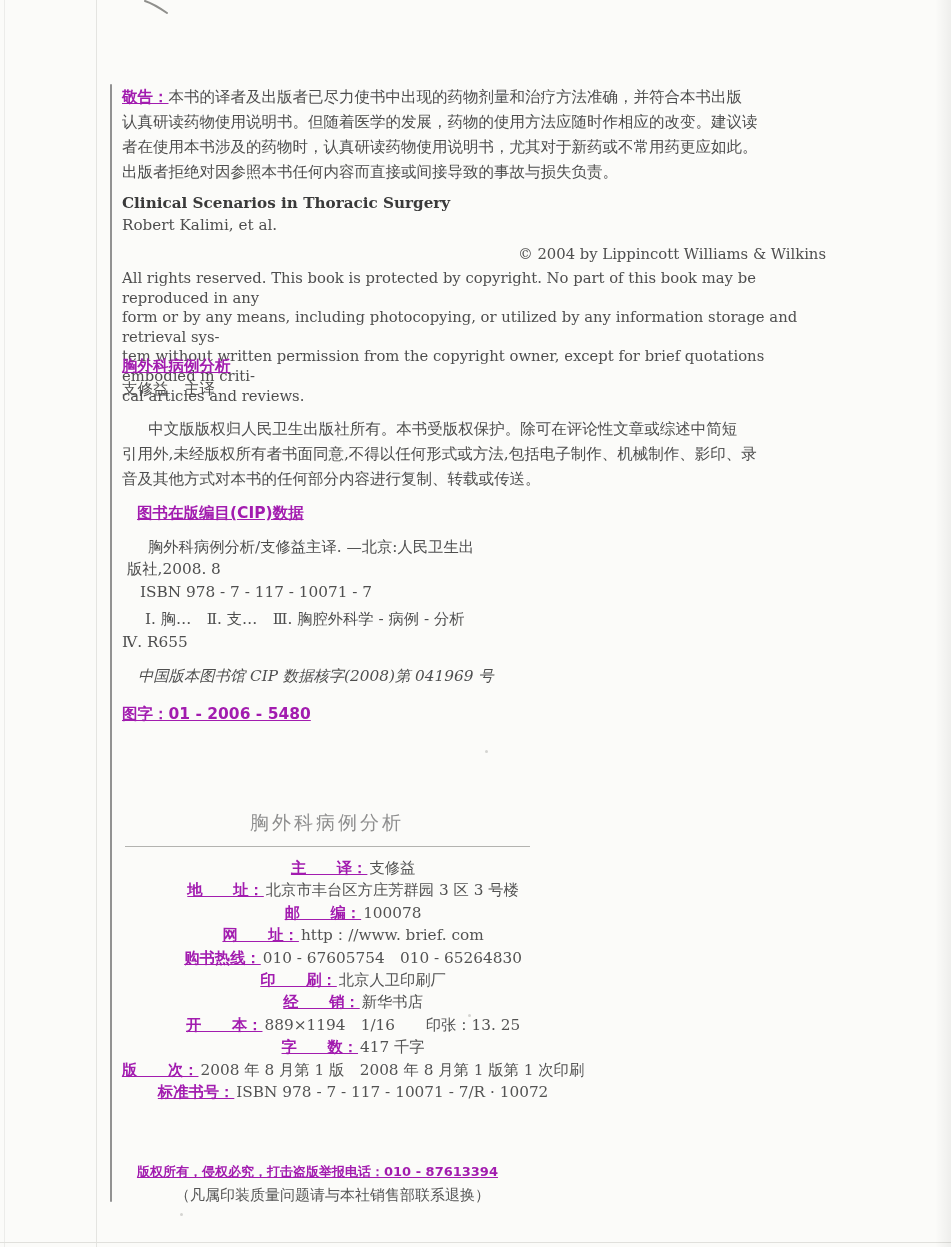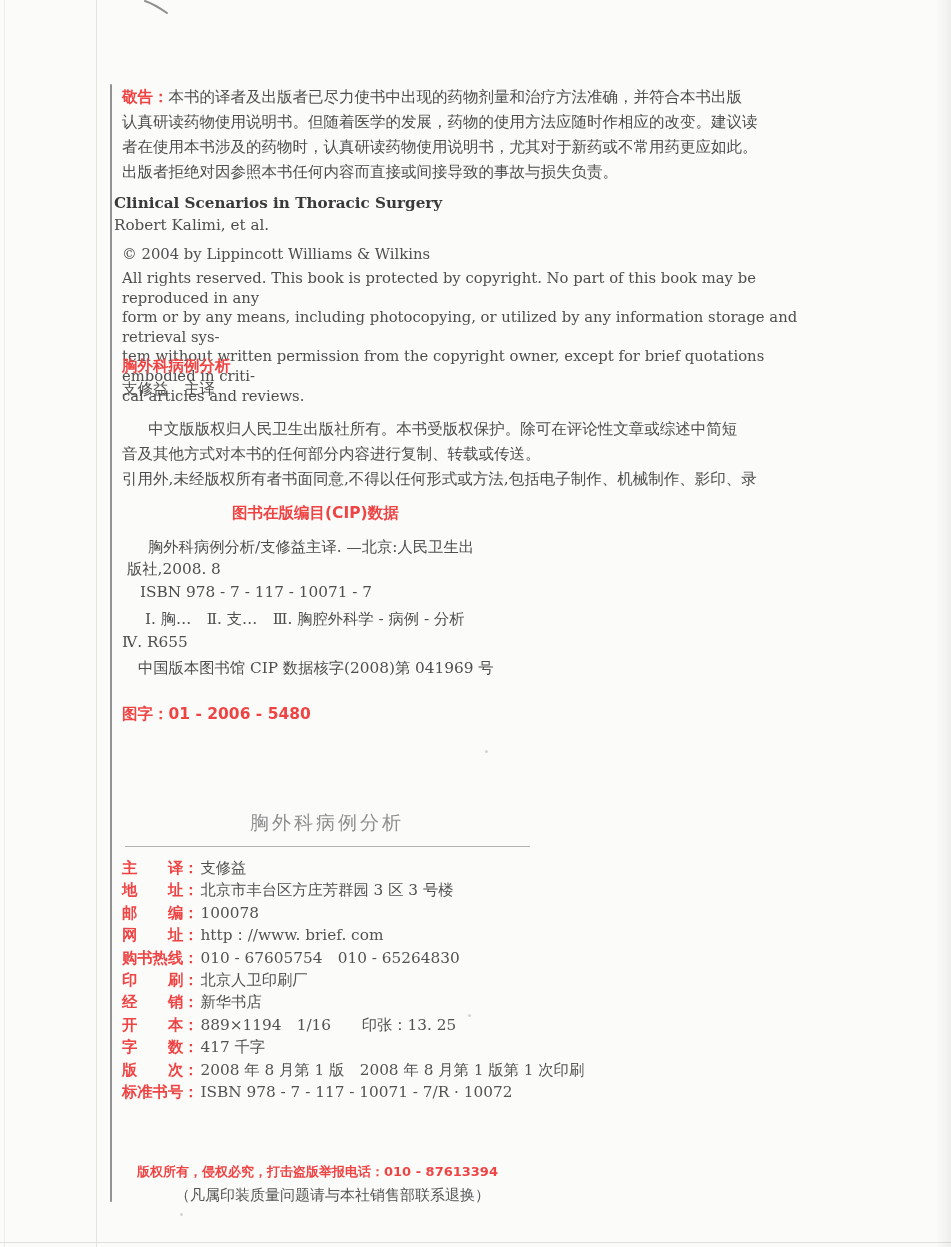--- a/index.html
+++ b/index.html
@@ -3,54 +3,54 @@
 <meta charset="utf-8">
 <style>
   html,body{margin:0;padding:0;}
   body{
     width:951px;height:1247px;position:relative;overflow:hidden;
     background:#fbfbf9;
     font-family:"DejaVu Serif","Liberation Serif",serif;
     color:#4e4e4e;
     -webkit-font-smoothing:antialiased;
   }
-  .hei{font-family:"DejaVu Sans","Liberation Sans",sans-serif;font-weight:600;color:#ef4444;}
+  .hei{font-family:"DejaVu Sans","Liberation Sans",sans-serif;font-weight:600;color:#a21caf;text-decoration:underline;}
   .abs{position:absolute;}
   
   .left-edge-line{position:absolute;left:4px;top:0;width:1px;height:100%;background:#ececea;}
   .page-edge-line{position:absolute;left:96px;top:0;width:1px;height:100%;background:#e4e4e1;}
   .gutter-line{position:absolute;left:110px;top:84px;width:2px;height:1118px;background:#787878;opacity:.8;border-radius:1px;}
   .bottom-line{position:absolute;left:0;top:1242px;width:100%;height:1px;background:#e0e0dc;}
   .right-shade{position:absolute;right:0;top:0;width:16px;height:100%;background:linear-gradient(to right,rgba(0,0,0,0),rgba(0,0,0,.05));}
   .speck{position:absolute;width:3px;height:3px;border-radius:50%;background:#9a9a96;opacity:.4;}
   
   .notice{left:122px;top:85px;width:702px;font-size:15.5px;line-height:25px;}
-  .orig-block{left:114px;top:192px;font-size:15.2px;line-height:22px;}
+  .orig-block{left:122px;top:192px;font-size:15.2px;line-height:22px;}
   .orig-title{font-weight:bold;color:#3a3a3a;}
   .copyright-block{left:122px;top:244px;width:704px;font-size:14.8px;}
-  .copyright-line{line-height:20px;margin-bottom:4px;}
+  .copyright-line{line-height:20px;margin-bottom:4px;text-align:right;}
   .rights-line{line-height:19.6px;}
   .cn-title-block{left:122px;top:355px;font-size:15.5px;line-height:23px;}
   .cn-para{left:122px;top:417px;width:702px;font-size:15.5px;line-height:25px;}
   .cn-para .first{text-indent:1.7em;}
   .cip{left:122px;top:503px;font-size:15.3px;}
-  .cip-heading{margin-left:15px;margin-bottom:12px;font-size:15.5px;text-align:center;}
+  .cip-heading{margin-left:15px;margin-bottom:12px;font-size:15.5px;}
   .cip-line{line-height:22.4px;}
   .cip-l0{margin-left:26px;}
   .cip-l1{margin-left:5px;}
   .cip-l2{margin-left:18px;}
   .cip-l3{margin-left:23px;margin-top:5px;}
   .cip-l4{margin-left:0;}
-  .cip-l5{margin-left:16px;margin-top:4px;}
+  .cip-l5{margin-left:16px;margin-top:12px;font-style:italic;}
   .license{left:122px;top:704px;font-size:15.5px;}
   .colophon-head{left:122px;top:810px;width:410px;text-align:center;}
   .colophon-title{font-size:19px;letter-spacing:3px;color:#8e8e8e;font-family:"DejaVu Sans","Liberation Sans",sans-serif;}
   .colophon-rule{border:none;border-top:1px solid #b3b3b0;margin:10px 0 0 3px;width:405px;}
   .colophon-rows{left:122px;top:858px;font-size:15.3px;}
-  .row{height:22.4px;white-space:nowrap;}
+  .row{height:22.4px;white-space:nowrap;text-align:center;}
   .lbl{display:inline-block;white-space:pre;font-size:15.3px;}
   .val{color:#525252;margin-left:2px;white-space:pre;}
   .piracy{left:137px;top:1163px;font-size:13px;}
   .quality{left:175px;top:1186px;font-size:15px;color:#565656;}
   .scratch{position:absolute;left:140px;top:0;}
 </style>
 </head>
 <body>
 
 <div class="left-edge-line"></div>
@@ -85,22 +85,22 @@
   <div class="rights-line">cal articles and reviews.</div>
 </div>
 
 <div class="abs cn-title-block">
   <div class="hei">胸外科病例分析</div>
   <div>支修益　主译</div>
 </div>
 
 <div class="abs cn-para">
   <div class="first">中文版版权归人民卫生出版社所有。本书受版权保护。除可在评论性文章或综述中简短</div>
+  <div>引用外,未经版权所有者书面同意,不得以任何形式或方法,包括电子制作、机械制作、影印、录</div>
   <div>音及其他方式对本书的任何部分内容进行复制、转载或传送。</div>
-  <div>引用外,未经版权所有者书面同意,不得以任何形式或方法,包括电子制作、机械制作、影印、录</div>
 </div>
 
 <div class="abs cip">
   <div class="cip-heading hei">图书在版编目(CIP)数据</div>
   <div class="cip-line cip-l0">胸外科病例分析/支修益主译. —北京:人民卫生出</div>
   <div class="cip-line cip-l1">版社,2008. 8</div>
   <div class="cip-line cip-l2">ISBN 978 - 7 - 117 - 10071 - 7</div>
   <div class="cip-line cip-l3">Ⅰ. 胸…　Ⅱ. 支…　Ⅲ. 胸腔外科学 - 病例 - 分析</div>
   <div class="cip-line cip-l4">Ⅳ. R655</div>
   <div class="cip-line cip-l5">中国版本图书馆 CIP 数据核字(2008)第 041969 号</div>

